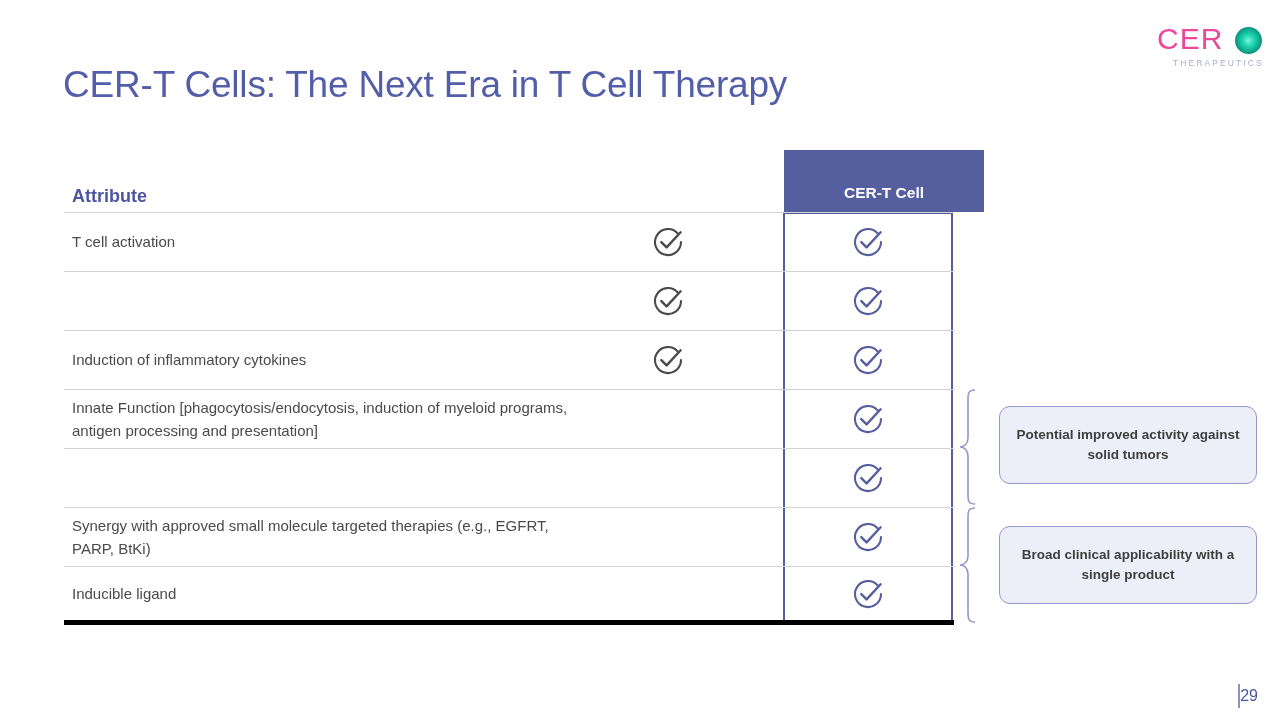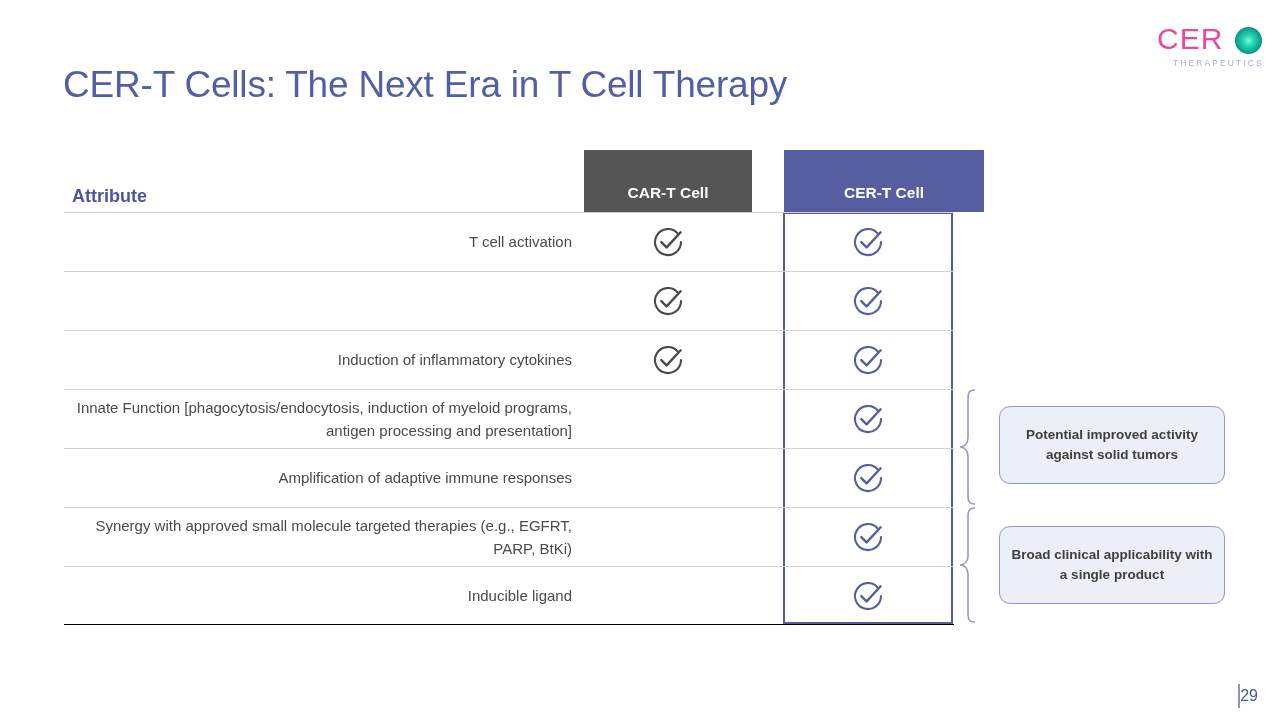--- a/index.html
+++ b/index.html
@@ -124,32 +124,31 @@
     left: 0;
     top: 62px;
     width: 890px;
   }
   .row {
     position: relative;
     border-top: 1px solid #d3d3d3;
     box-sizing: border-box;
     height: 59px;
   }
-  .row:last-child { border-bottom: 1px solid #000000; }
+  .row:last-child { border-bottom: 5px solid #000000; }
 
   .row-label {
     position: absolute;
     left: 8px;
     top: 50%;
     transform: translateY(-50%);
     font-size: 15px;
     color: #4a4a4a;
     line-height: 22.5px;
     width: 500px;
-    text-align: right;
   }
 
   .cell-check {
     position: absolute;
     top: 50%;
     transform: translateY(-50%);
     width: 34px;
     height: 34px;
   }
   .cell-check.car { left: 587px; }
@@ -158,21 +157,21 @@
   
   .brace {
     position: absolute;
     width: 24px;
   }
   #brace-1 { left: 956px; top: 388px; height: 118px; }
   #brace-2 { left: 956px; top: 506px; height: 118px; }
 
   .callout {
     position: absolute;
-    width: 226px;
+    width: 258px;
     background: #eceef8;
     border: 1.4px solid #9299ca;
     border-radius: 11px;
     box-sizing: border-box;
     display: flex;
     align-items: center;
     justify-content: center;
     text-align: center;
     font-size: 13.5px;
     font-weight: bold;
@@ -210,21 +209,20 @@
   <div id="logo-dot"></div>
   <div id="logo-sub">THERAPEUTICS</div>
 </div>
 
 <div id="slide-title">CER-T Cells: The Next Era in T Cell Therapy</div>
 
 <div id="table">
 
   <div id="attribute-label">Attribute</div>
 
-  <div class="col-header" id="header-car">CAR-T Cell</div>
   <div class="col-header" id="header-cer">CER-T Cell</div>
 
   <div id="cer-outline"></div>
 
   <div class="rows" id="rows-container">
       <div class="row">
         <div class="row-label">T cell activation</div>
         <div class="cell-check car"><svg viewBox="0 0 34 34" width="34" height="34">
             <path d="M26.5 8.2 A13 13 0 1 0 30 17" fill="none" stroke="#4a4a4a" stroke-width="2.1" stroke-linecap="round"></path>
             <path d="M10.3 17.1 L15.6 22.4 L29.6 7.3" fill="none" stroke="#4a4a4a" stroke-width="2.4" stroke-linecap="round" stroke-linejoin="round"></path>
@@ -256,21 +254,20 @@
           </svg></div>
       </div>
       <div class="row">
         <div class="row-label">Innate Function [phagocytosis/endocytosis, induction of myeloid programs, antigen processing and presentation]</div>
         <div class="cell-check cer"><svg viewBox="0 0 34 34" width="34" height="34">
             <path d="M26.5 8.2 A13 13 0 1 0 30 17" fill="none" stroke="#555e9f" stroke-width="2.1" stroke-linecap="round"></path>
             <path d="M10.3 17.1 L15.6 22.4 L29.6 7.3" fill="none" stroke="#555e9f" stroke-width="2.4" stroke-linecap="round" stroke-linejoin="round"></path>
           </svg></div>
       </div>
       <div class="row">
-        <div class="row-label">Amplification of adaptive immune responses</div>
         <div class="cell-check cer"><svg viewBox="0 0 34 34" width="34" height="34">
             <path d="M26.5 8.2 A13 13 0 1 0 30 17" fill="none" stroke="#555e9f" stroke-width="2.1" stroke-linecap="round"></path>
             <path d="M10.3 17.1 L15.6 22.4 L29.6 7.3" fill="none" stroke="#555e9f" stroke-width="2.4" stroke-linecap="round" stroke-linejoin="round"></path>
           </svg></div>
       </div>
       <div class="row">
         <div class="row-label">Synergy with approved small molecule targeted therapies (e.g., EGFRT, PARP, BtKi)</div>
         <div class="cell-check cer"><svg viewBox="0 0 34 34" width="34" height="34">
             <path d="M26.5 8.2 A13 13 0 1 0 30 17" fill="none" stroke="#555e9f" stroke-width="2.1" stroke-linecap="round"></path>
             <path d="M10.3 17.1 L15.6 22.4 L29.6 7.3" fill="none" stroke="#555e9f" stroke-width="2.4" stroke-linecap="round" stroke-linejoin="round"></path>

